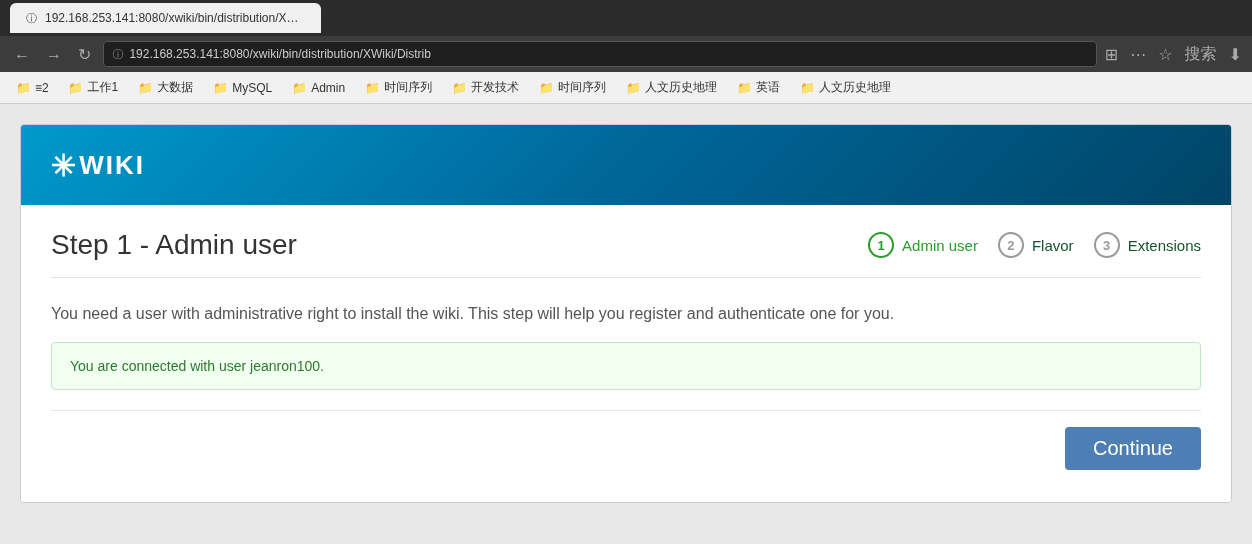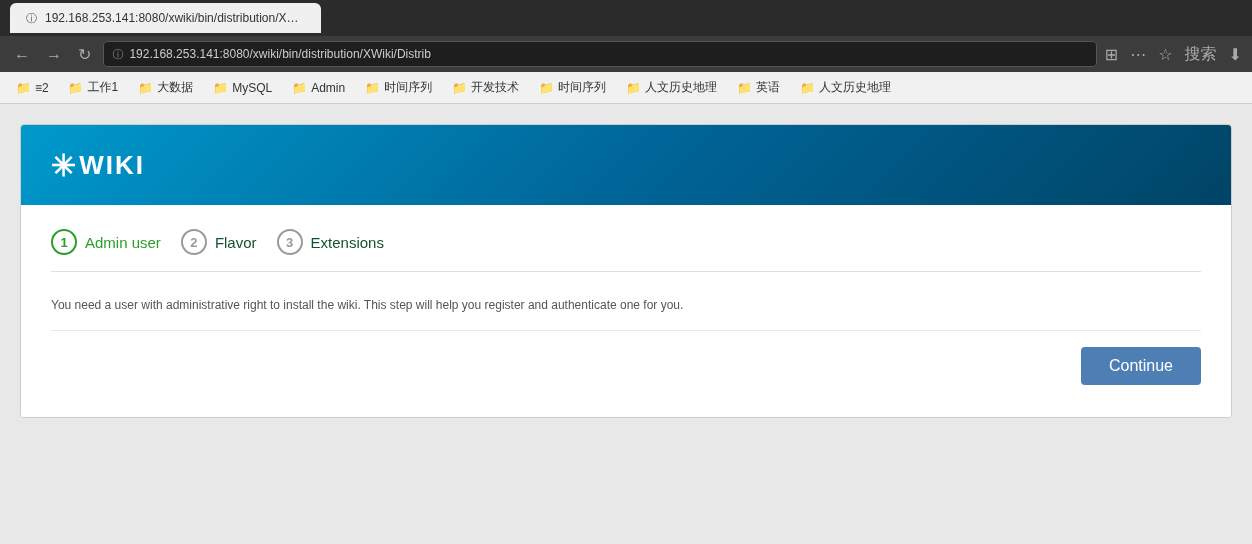--- a/index.html
+++ b/index.html
@@ -43,29 +43,29 @@
     
     .wizard-steps { display: flex; align-items: center; gap: 20px; }
     .wizard-step { display: flex; align-items: center; gap: 8px; color: #555; font-size: 15px; }
     .wizard-step.active { color: #2a9d2a; }
     .step-circle { width: 26px; height: 26px; border-radius: 50%; border: 2px solid #2a9d2a; display: flex; align-items: center; justify-content: center; font-size: 13px; color: #2a9d2a; font-weight: bold; }
     .step-circle.inactive { border-color: #999; color: #999; }
     .step-label.active { color: #2a9d2a; font-weight: 400; }
     .step-label.inactive { color: #14532d; }
 
     
-    .description-text { color: #555; font-size: 12px; margin-bottom: 16px; line-height: 1.5; }
+    .description-text { color: #555; font-size: 16px; margin-bottom: 16px; line-height: 1.5; }
 
     
     .success-box { background: #f0fff0; border: 1px solid #c3e6cb; border-radius: 4px; padding: 14px 18px; margin-bottom: 20px; }
     .success-text { color: #2d7a2d; font-size: 14px; }
 
     
     .action-row { display: flex; justify-content: flex-end; padding: 16px 0 8px 0; border-top: 1px solid #e8e8e8; }
-    .continue-btn { background: #4d7fb5; color: white; border: none; border-radius: 4px; padding: 10px 28px; font-size: 16px; cursor: pointer; }
+    .continue-btn { background: #4d7fb5; color: white; border: none; border-radius: 4px; padding: 10px 28px; font-size: 20px; cursor: pointer; }
   </style>
 </head>
 <body>
 
 <div class="browser-chrome">
 
   <div class="tab-bar">
     <div class="tab">
       <span class="tab-favicon">ⓘ</span>
       <span class="tab-title">192.168.253.141:8080/xwiki/bin/distribution/XWiki/Distrib</span>
@@ -143,20 +143,21 @@
     <div class="xwiki-header">
       <div class="xwiki-logo">
         <span style="font-size:30px;">✳</span>
         <span style="font-size:26px; font-weight:bold; letter-spacing:2px;">WIKI</span>
       </div>
     </div>
 
     <div class="xwiki-main">
 
       <div class="step-header-row">
+        <h1 class="step-title">Step 1 - Admin user</h1>
 
         <div class="wizard-steps">
 
           <div class="wizard-step active">
             <div class="step-circle">
               <span>1</span>
             </div>
             <span class="step-label active">Admin user</span>
           </div>
 
@@ -171,20 +172,23 @@
             <div class="step-circle inactive">
               <span>3</span>
             </div>
             <span class="step-label inactive">Extensions</span>
           </div>
         </div>
       </div>
 
       <p class="description-text">You need a user with administrative right to install the wiki. This step will help you register and authenticate one for you.</p>
 
+      <div class="success-box">
+        <span class="success-text">You are connected with user jeanron100.</span>
+      </div>
 
       <div class="action-row">
         <button class="continue-btn">Continue</button>
       </div>
 
     </div>
   </div>
 </div>
 
 </body></html>

